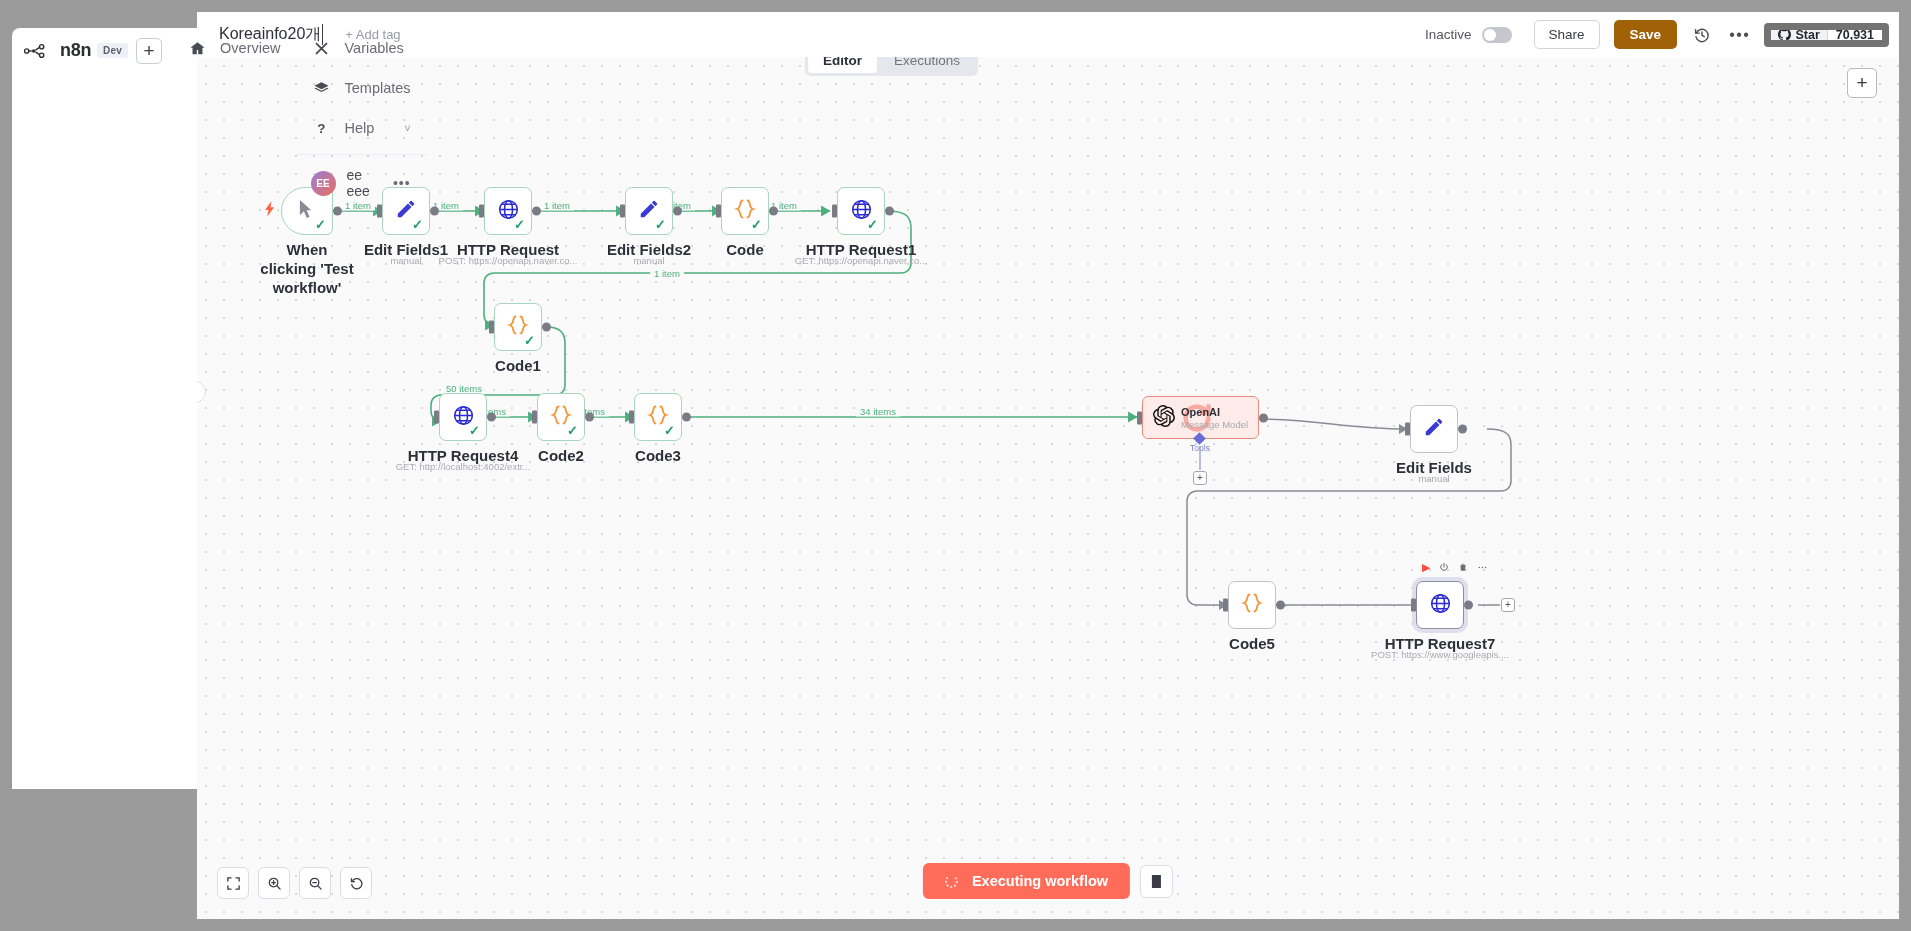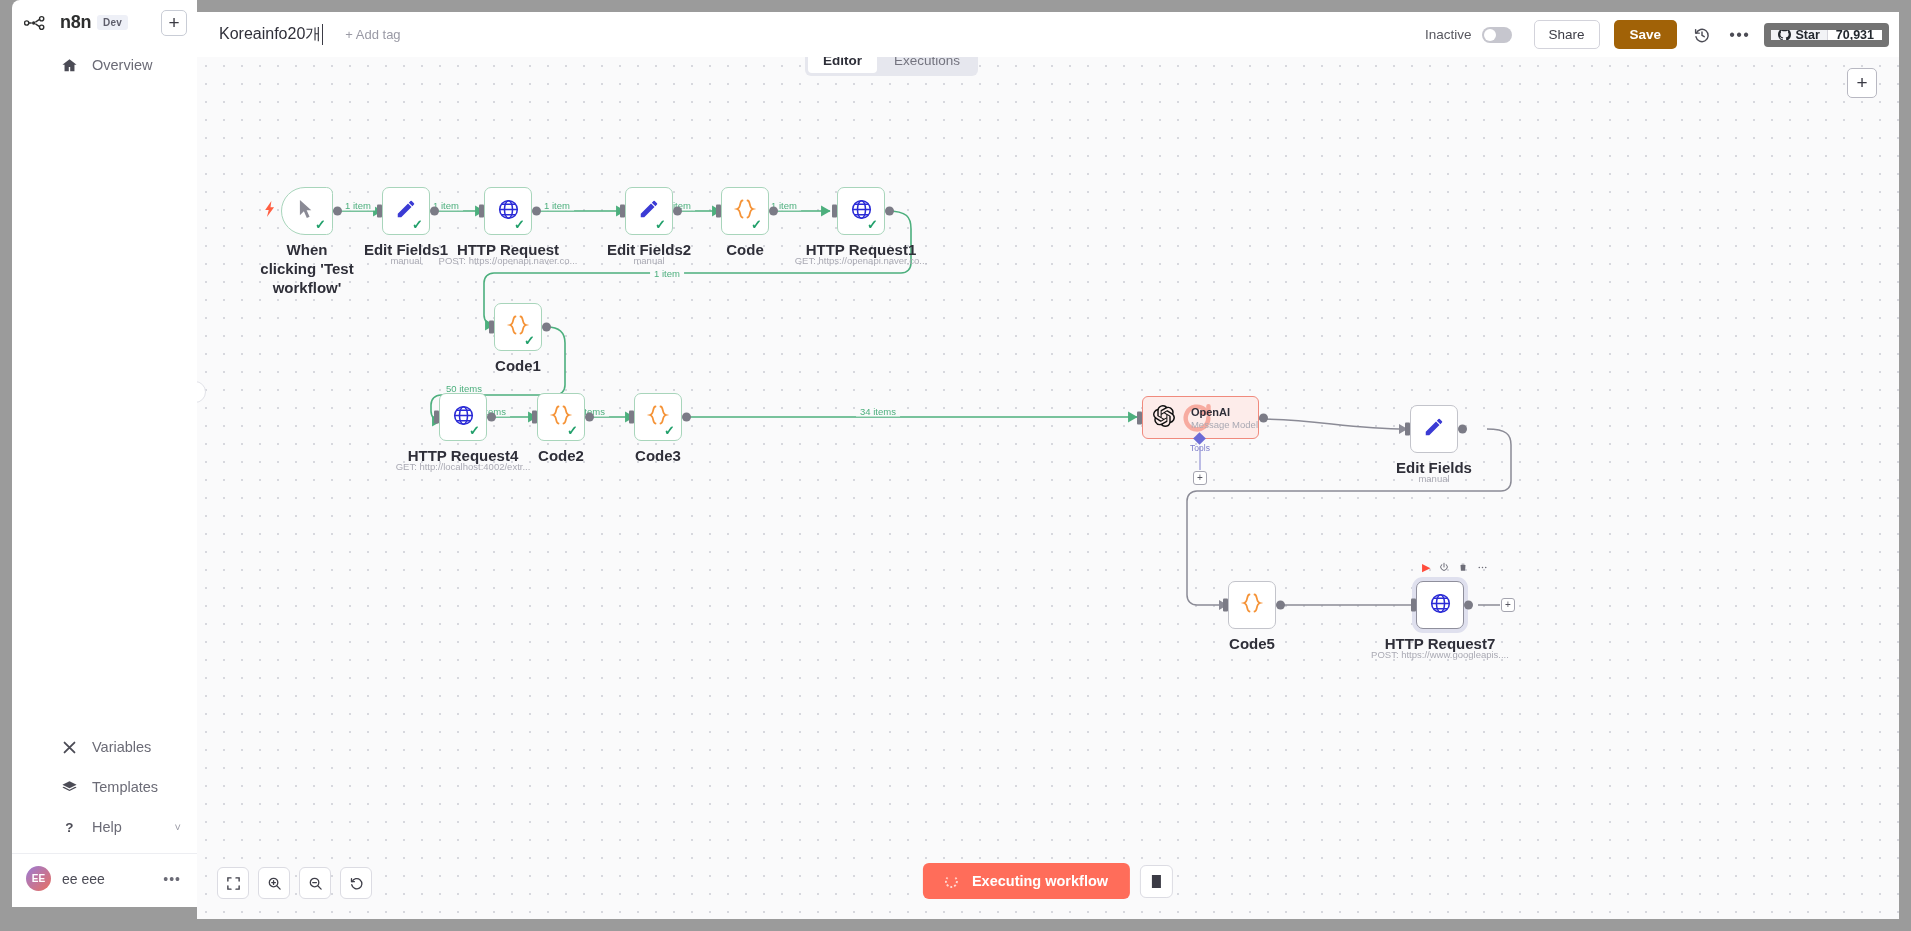--- a/index.html
+++ b/index.html
@@ -13,46 +13,46 @@
   #app {
     position: absolute; left: 0; top: 0;
     width: 1911px; height: 931px;
   }
 
   
   .os-frame { position:absolute; inset:0; background:#9b9b9b; }
 
   
   .sidebar {
-    position: absolute; left: 12px; top: 0;
-    width: 185px; height: 907px;
+    position: absolute; left: 12px; top: 28px;
+    width: 185px; height: 761px;
     background: #ffffff;
     border-top-left-radius: 8px;
     border-top-right-radius: 0;
-    display: flex; flex-direction: column;
+    display: flex; flex-direction: row;
     z-index: 20;
   }
   .sb-top {
     height: 45px; display:flex; align-items:center; padding: 0 10px 0 12px; gap:8px;
   }
   .logo-wrap { display:flex; align-items:center; gap:6px; flex:1; }
   .n8n-logo { width: 30px; height: 16px; }
   .n8n-word { font-size: 18px; font-weight: 700; color:#2d2e2e; letter-spacing:-0.3px; }
   .dev-badge {
     font-size: 10px; color:#5e5e6b; background:#eef0f7; border-radius:3px;
     padding: 2px 6px; font-weight:600; letter-spacing:0.2px;
   }
   .plus-btn {
     width: 26px; height: 26px; border:1px solid #c9cdd6; border-radius:5px;
     background:#fff; display:flex; align-items:center; justify-content:center;
     color:#3c3c44; font-size:19px; line-height:1; cursor:pointer;
   }
   .sb-item {
     display:flex; align-items:center; gap:14px;
-    padding: 0 16px; height: 40px; color:#6b6b76; font-size:14.5px; cursor:pointer;margin-left:32px;
+    padding: 0 16px; height: 40px; color:#6b6b76; font-size:14.5px; cursor:pointer;
   }
   .sb-item .ic { width:18px; display:flex; justify-content:center; color:#4b4b55; }
   .sb-spacer { flex:1; }
   .sb-bottom { padding-bottom: 6px; }
   .sb-item .chev { margin-left:auto; color:#9a9aa5; font-size:11px; }
   .sb-divider { height:1px; background:#edeef2; margin: 6px 0 0 0; }
   .sb-user { display:flex; align-items:center; gap:11px; padding: 12px 16px 10px 14px; cursor:pointer;}
   .avatar {
     width: 25px; height: 25px; border-radius:50%;
     background: linear-gradient(135deg,#9a7bd6 0%, #e9705f 100%);
@@ -138,21 +138,21 @@
   .node { position:absolute; }
   .node-box {
     width:48px; height:48px; border-radius:7px; background:#fff;
     border:1.3px solid #a8d5bb; position:relative;
     display:flex; align-items:center; justify-content:center;
   }
   .node-box.trigger { border-top-left-radius:26px; border-bottom-left-radius:26px; width:52px;}
   .node-box.plain { border-color:#c3c4cb; }
   .node-box.running {
     width:117px; height:43px; background:#fdecea; border:1.3px solid #f08a7d;
-    border-radius:6px; justify-content:space-between; padding-left:10px; gap:6px;
+    border-radius:6px; justify-content:flex-start; padding-left:10px; gap:6px;
   }
   .node-box.selected { border-color:#8f8f9c; box-shadow:0 0 0 4px #dfe0ee; }
   .node-check {
     position:absolute; right:6px; bottom:3px; color:#22a06b; font-size:13px; line-height:1; font-weight:700;
   }
   .node-label {
     position:absolute; top:54px; left:50%; transform:translateX(-50%);
     font-size:15px; color:#2f2f39; font-weight:600; white-space:nowrap; text-align:center;
   }
   .node-label.two { white-space:normal; width:96px; line-height:1.25;}

